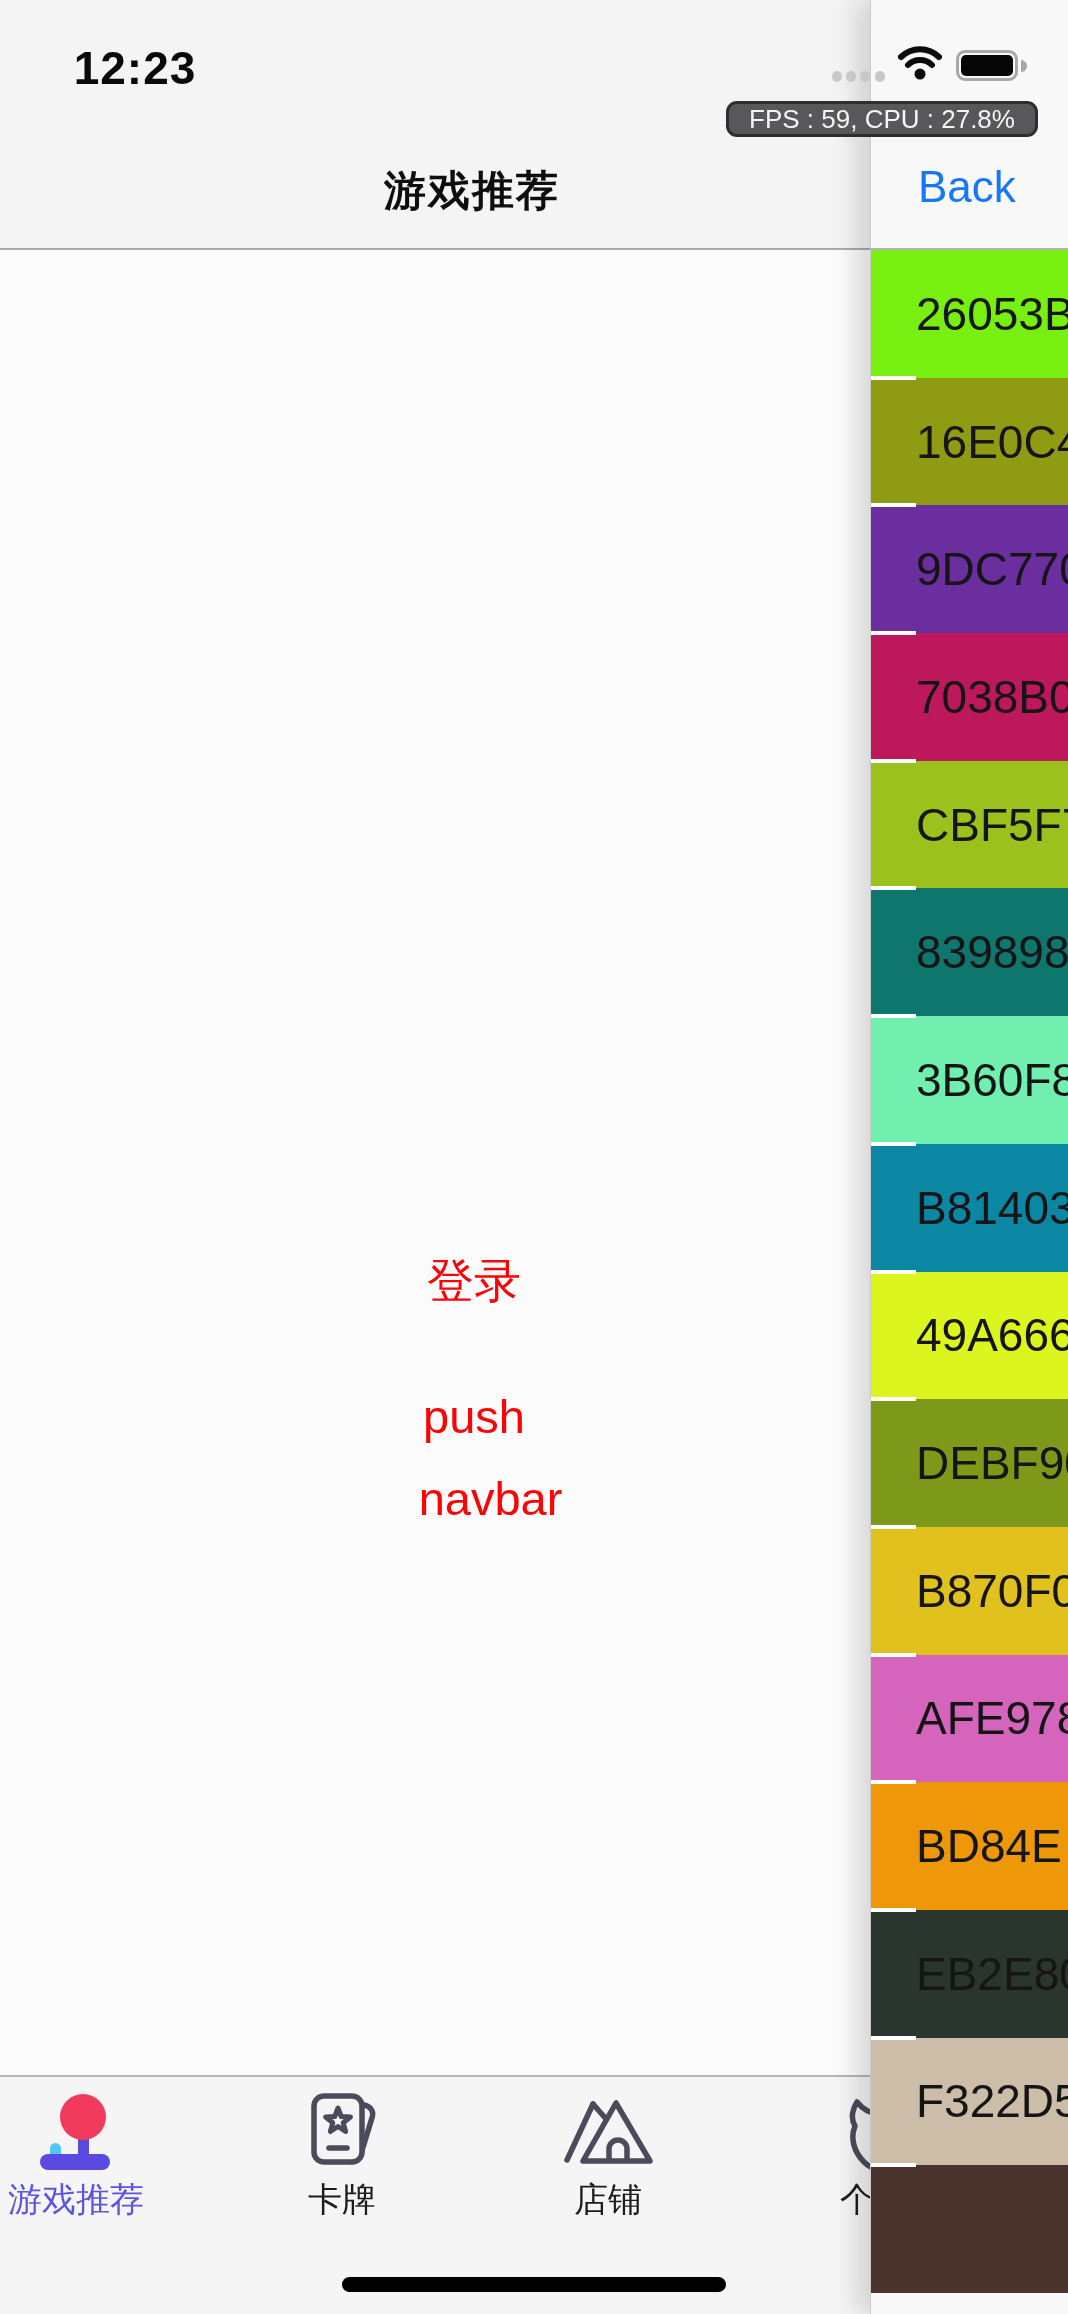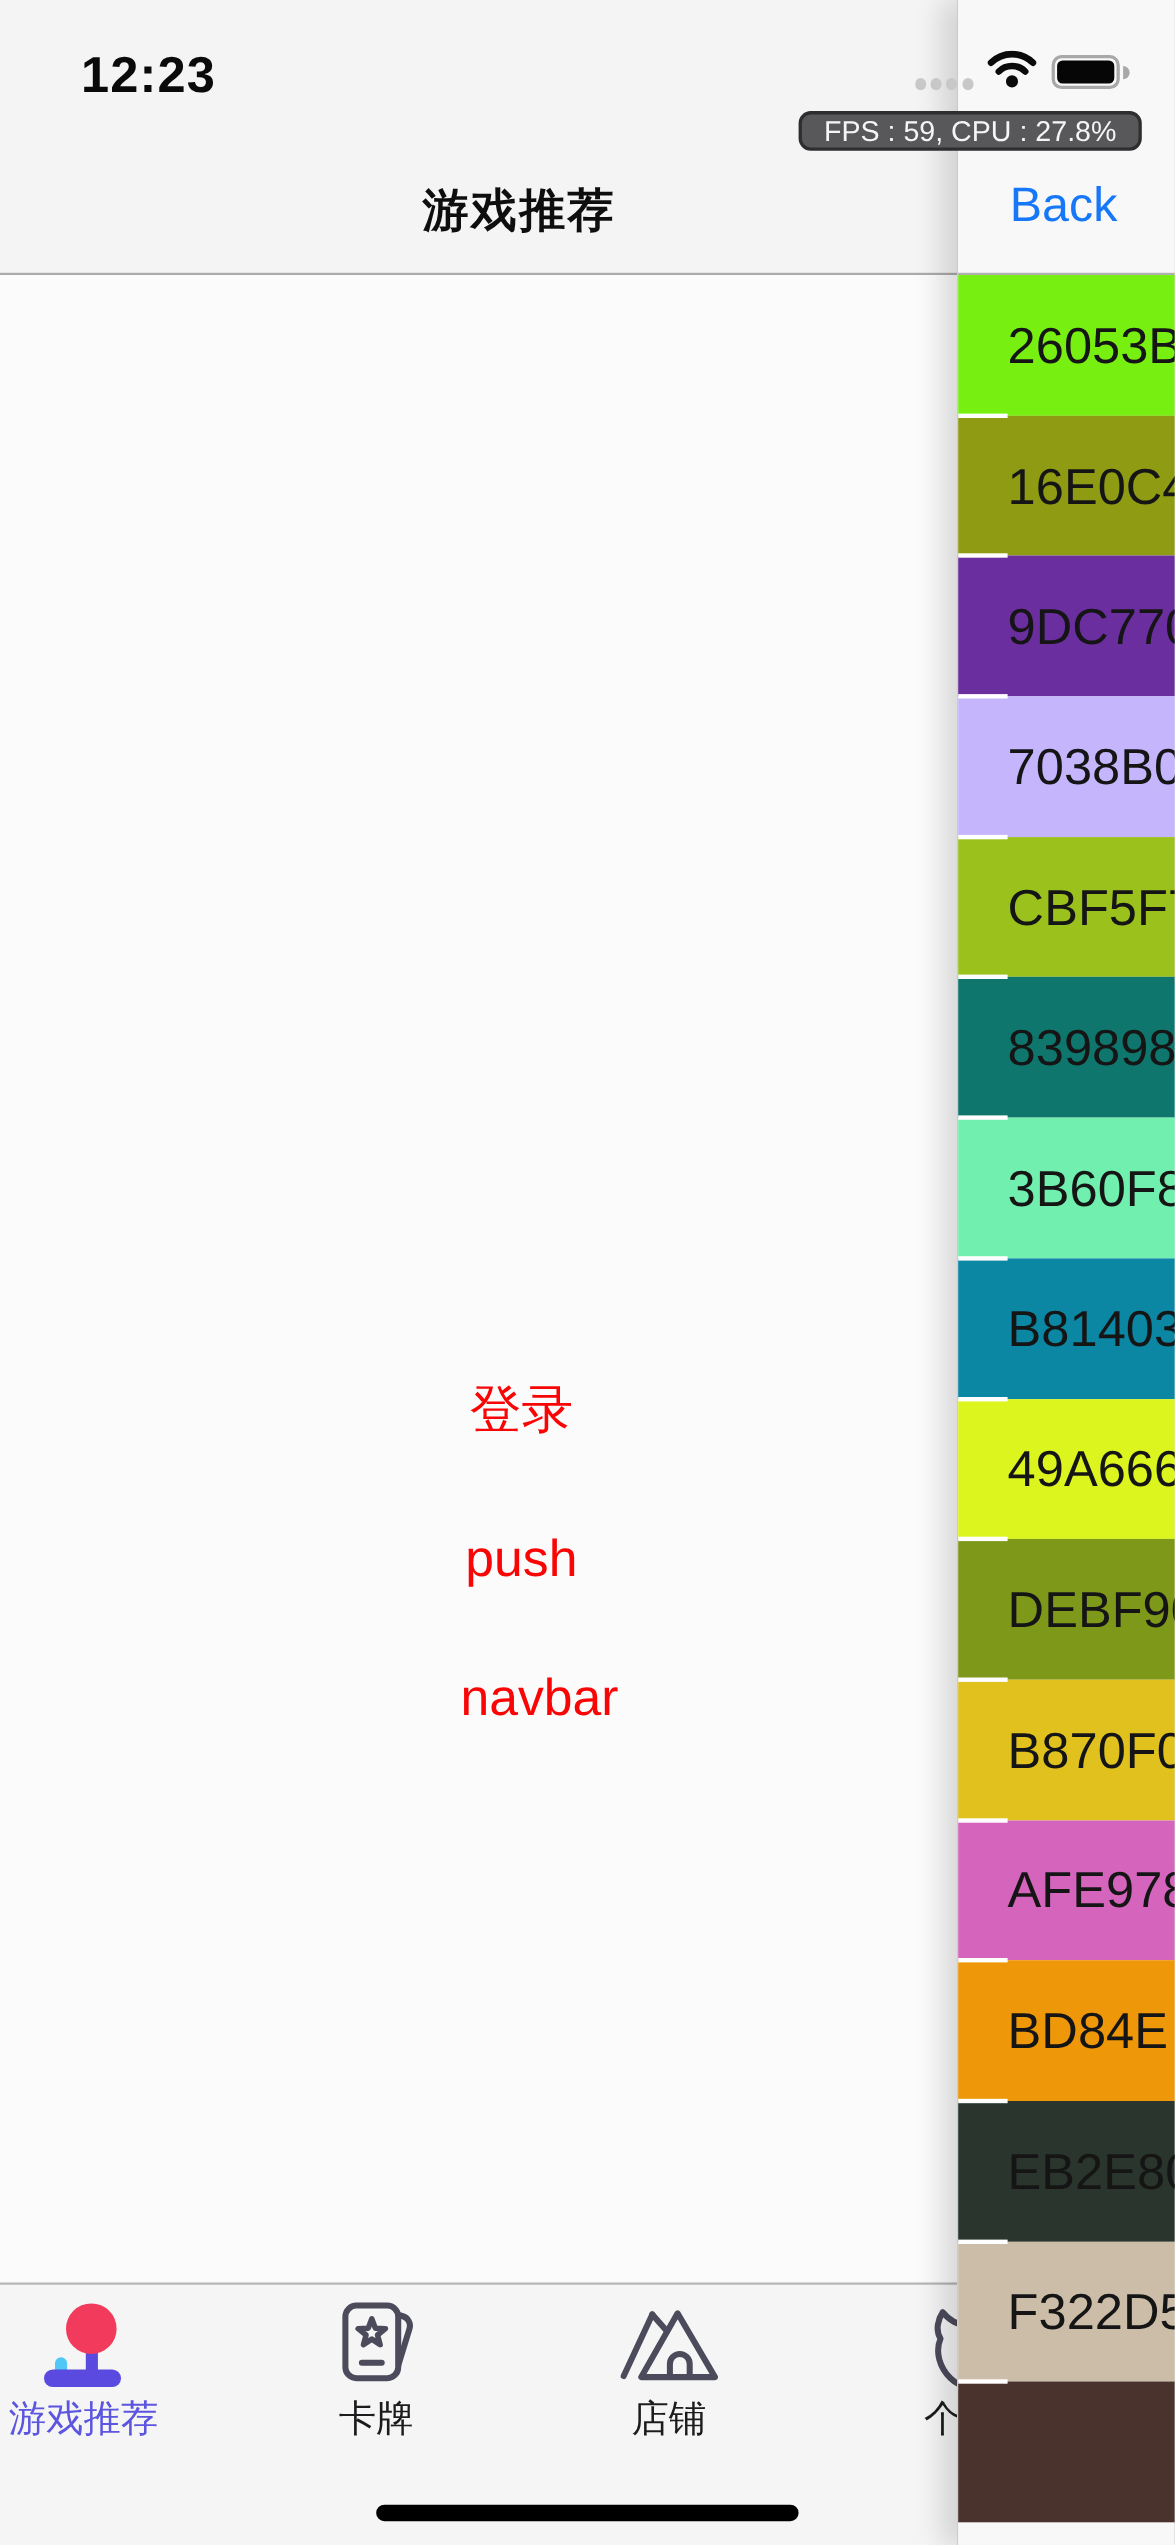--- a/index.html
+++ b/index.html
@@ -19,21 +19,21 @@
     position:absolute; left:0; top:163px; width:944px; text-align:center;
     font-size:42px; font-weight:700; color:#0E0E0E; letter-spacing:2px;
   }
   .content-area { position:absolute; left:0; top:252px; width:1068px; height:1823px; background:#FBFBFB; }
   .red-btn {
     position:absolute; left:0; width:948px; text-align:center;
     font-size:47px; line-height:50px; color:#FA0505; cursor:pointer;
   }
   .red-btn.b1 { top:1004px; }
   .red-btn.b2 { top:1140px; }
-  .red-btn.b3 { top:1266px;padding-left:33px; }
+  .red-btn.b3 { top:1222px;padding-left:33px; }
   
   .tab-bar {
     position:absolute; left:0; top:2075px; width:1068px; height:239px;
     background:#F5F5F5; border-top:2px solid #B6B6B6;
   }
   .tab-item { position:absolute; top:11px; width:200px; display:flex; flex-direction:column; align-items:center; }
   .tab-item .icon-box { height:88px; display:flex; align-items:flex-end; justify-content:center; }
   .tab-label { margin-top:4px; font-size:34px; line-height:38px; color:#1C1C1E; font-weight:500; white-space:nowrap; }
   .tab-item.selected .tab-label { color:#5C55DF; }
   .t1 { left:-24px; } .t2 { left:242px; } .t3 { left:508px; } .t4 { left:774px; }
@@ -148,21 +148,21 @@
           <div class="row-label">26053B</div>
         </div>
         <div class="color-row" style="background: rgb(143, 156, 19);">
           <div class="row-sep"></div>
           <div class="row-label">16E0C4</div>
         </div>
         <div class="color-row" style="background: rgb(106, 46, 158);">
           <div class="row-sep"></div>
           <div class="row-label">9DC770</div>
         </div>
-        <div class="color-row" style="background: #c4b5fd;">
+        <div class="color-row" style="background: #be185d;">
           <div class="row-sep"></div>
           <div class="row-label">7038B0</div>
         </div>
         <div class="color-row" style="background: rgb(154, 193, 28);">
           <div class="row-sep"></div>
           <div class="row-label">CBF5F7</div>
         </div>
         <div class="color-row" style="background: #0f766e;">
           <div class="row-sep"></div>
           <div class="row-label">839898</div>

